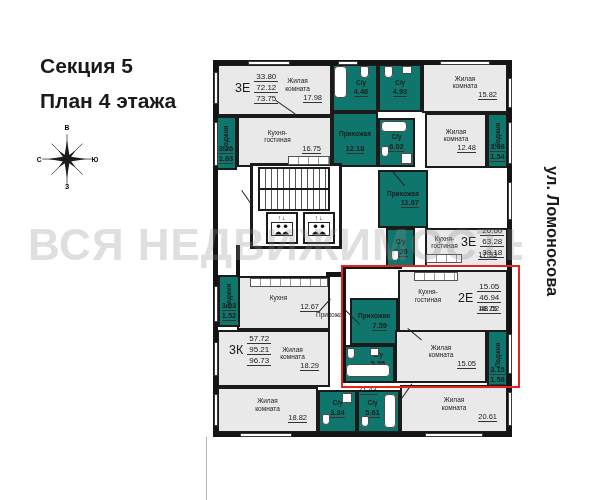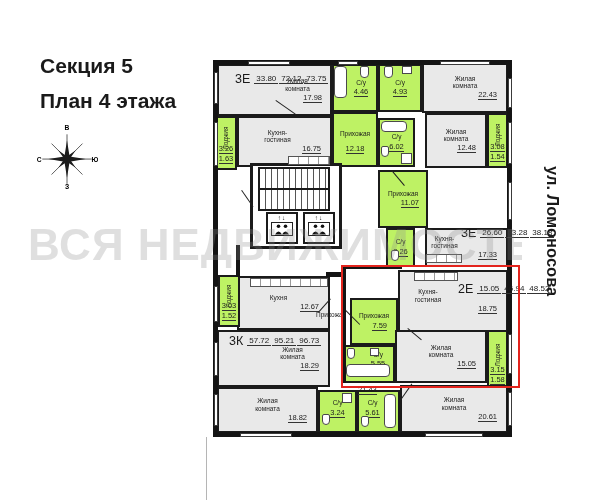--- a/index.html
+++ b/index.html
@@ -4,32 +4,32 @@
 <style>
   html,body{margin:0;padding:0;}
   body{font-family:"Liberation Sans",sans-serif;color:#1a1a1a;}
   #stage{position:relative;width:600px;height:500px;background:#fff;overflow:hidden;}
   .t1{position:absolute;left:40px;top:54px;font-size:21px;font-weight:bold;z-index:6;}
   .t2{position:absolute;left:40px;top:89px;font-size:21px;font-weight:bold;z-index:6;}
   .street{position:absolute;left:536px;top:166px;width:26px;height:190px;font-size:16.5px;font-weight:bold;writing-mode:vertical-rl;z-index:6;}
   .wmark{position:absolute;left:28px;top:220px;width:494px;height:48px;font-size:44px;font-weight:bold;color:#8f8f8f;opacity:.28;white-space:nowrap;overflow:hidden;z-index:7;letter-spacing:1px;}
   
   .rm{position:absolute;box-sizing:border-box;border:2px solid #1b1b1b;display:flex;flex-direction:column;align-items:center;justify-content:center;z-index:2;color:#1d1d1d;}
-  .g{background:#e9e9e9;} .w{background:#bef264;}
+  .g{background:#e9e9e9;} .w{background:#0f766e;font-weight:bold;}
   .rl{font-size:6.5px;line-height:1.15;text-align:center;max-width:36px;z-index:6;}
   .ra{font-size:7.5px;border-bottom:1px solid #333;margin-top:1px;z-index:6;}
   .br .ra{align-self:flex-end;margin-right:9px;}
   .tp{justify-content:center;padding-top:5px;}
   .vert .rl{position:absolute;top:40%;left:50%;transform:translate(-50%,-50%) rotate(-90deg);white-space:nowrap;max-width:none;}
   .vert{justify-content:flex-end;padding-bottom:4px;}
   .ra2{font-size:7.5px;border-bottom:1px solid #333;z-index:6;}
   
   .apt{position:absolute;display:flex;align-items:center;gap:4px;z-index:6;}
   .atype{font-weight:normal;font-size:12.5px;}
-  .anums{display:flex;gap:1px;}
+  .anums{display:flex;flex-direction:column;gap:1px;}
   .anums i{font-style:normal;font-size:8px;border-bottom:1px solid #333;text-align:center;padding:0 2px;}
   
   .wall{position:absolute;background:#141414;z-index:4;}
   .win{position:absolute;background:#fff;border:1px solid #3a3a3a;box-sizing:border-box;z-index:5;}
   
   .score{position:absolute;left:250px;top:163px;width:92px;height:86px;border:3px solid #1b1b1b;background:#fff;box-sizing:border-box;z-index:2;}
   .stairs{position:absolute;left:258px;top:167px;width:72px;height:44px;border:2px solid #1b1b1b;background:repeating-linear-gradient(90deg,#fff 0 5px,#555 5px 6px);box-sizing:border-box;z-index:3;}
   .stairmid{position:absolute;left:258px;top:188px;width:72px;height:2px;background:#1b1b1b;z-index:3;}
   .elev{position:absolute;width:32px;height:32px;border:2px solid #1b1b1b;background:#fff;z-index:3;display:flex;flex-direction:column;align-items:center;box-sizing:border-box;}
   .earrows{font-size:6.5px;line-height:7px;letter-spacing:1px;}
@@ -80,21 +80,21 @@
   <div class="rm w" style="left:332px;top:64px;width:46px;height:48px">
     <span class="rl" style="margin-left:12px">С/у</span>
     <span class="ra" style="margin-left:12px">4.46</span>
   </div>
   <div class="rm w" style="left:378px;top:64px;width:44px;height:48px">
     <span class="rl">С/у</span>
     <span class="ra">4.93</span>
   </div>
   <div class="rm g br" style="left:422px;top:62px;width:86px;height:51px">
     <span class="rl">Жилая комната</span>
-    <span class="ra">22.43</span>
+    <span class="ra">15.82</span>
   </div>
   <div class="rm w tp" style="left:332px;top:112px;width:46px;height:55px">
     <span class="rl">Прихожая</span>
     <span class="ra" style="margin-top:6px">12.18</span>
   </div>
   <div class="rm w" style="left:378px;top:118px;width:37px;height:49px">
     <span class="rl">С/у</span>
     <span class="ra">6.02</span>
   </div>
   <div class="rm g br" style="left:237px;top:116px;width:95px;height:51px">

